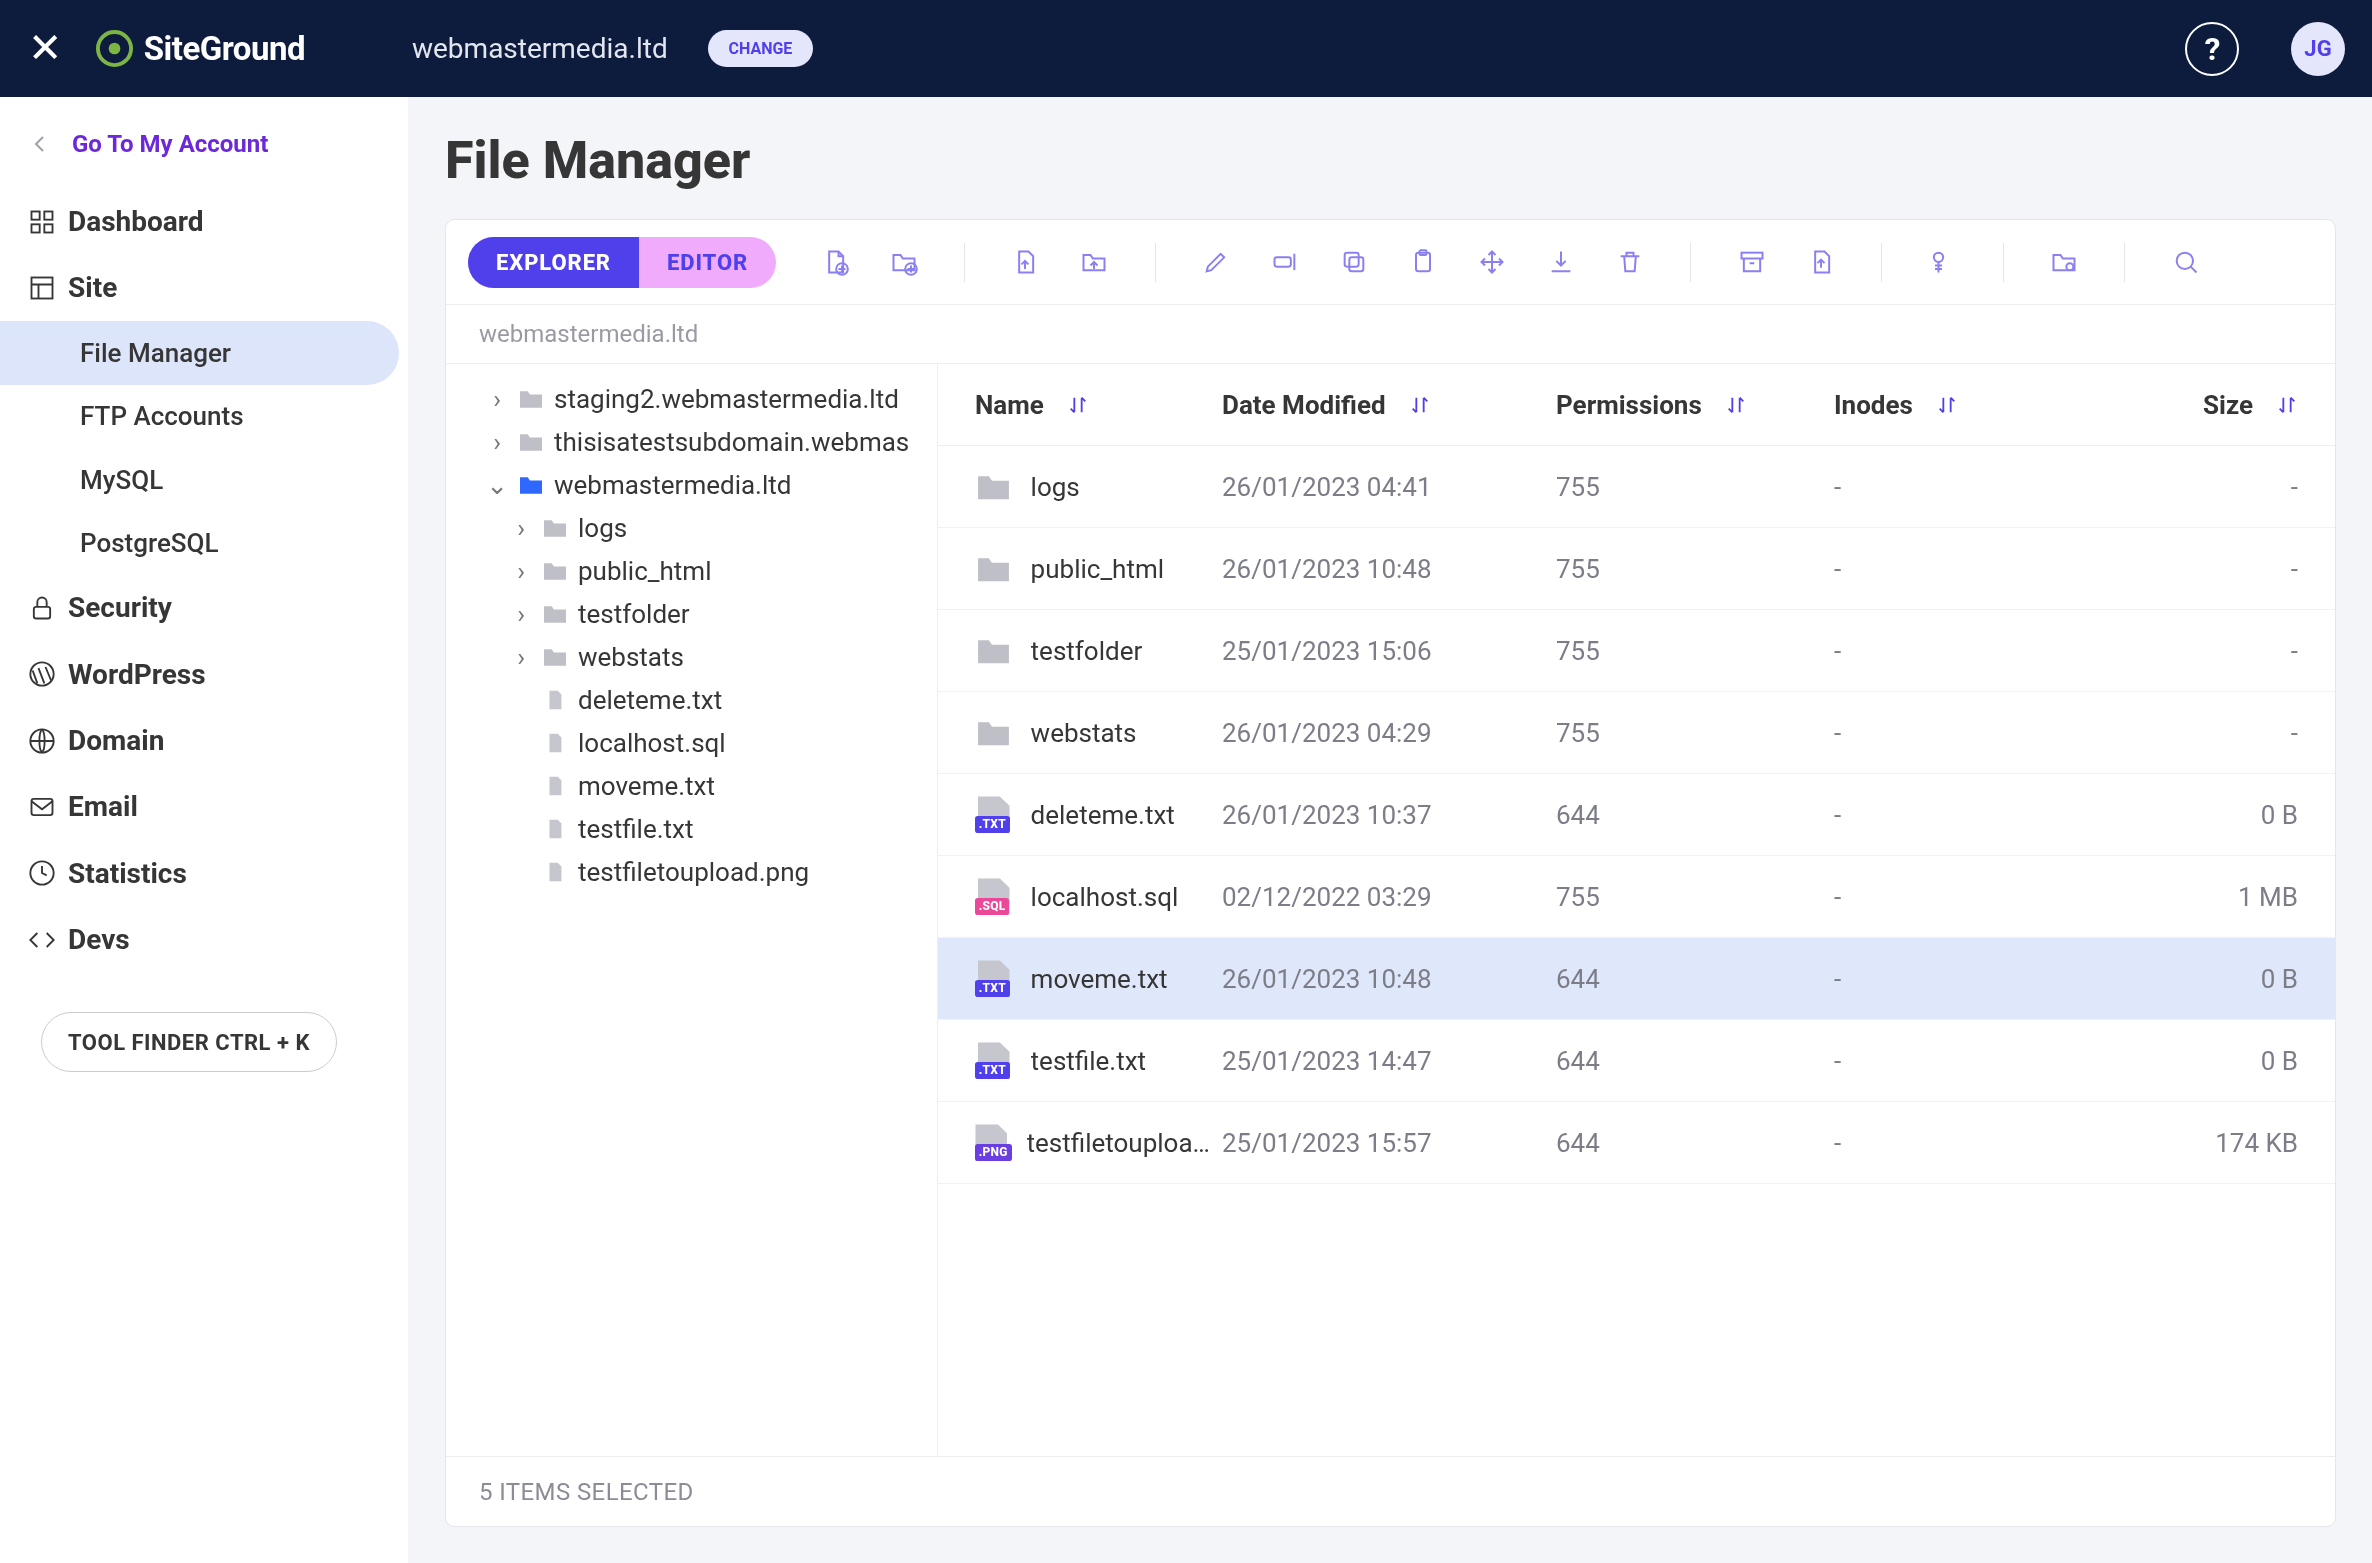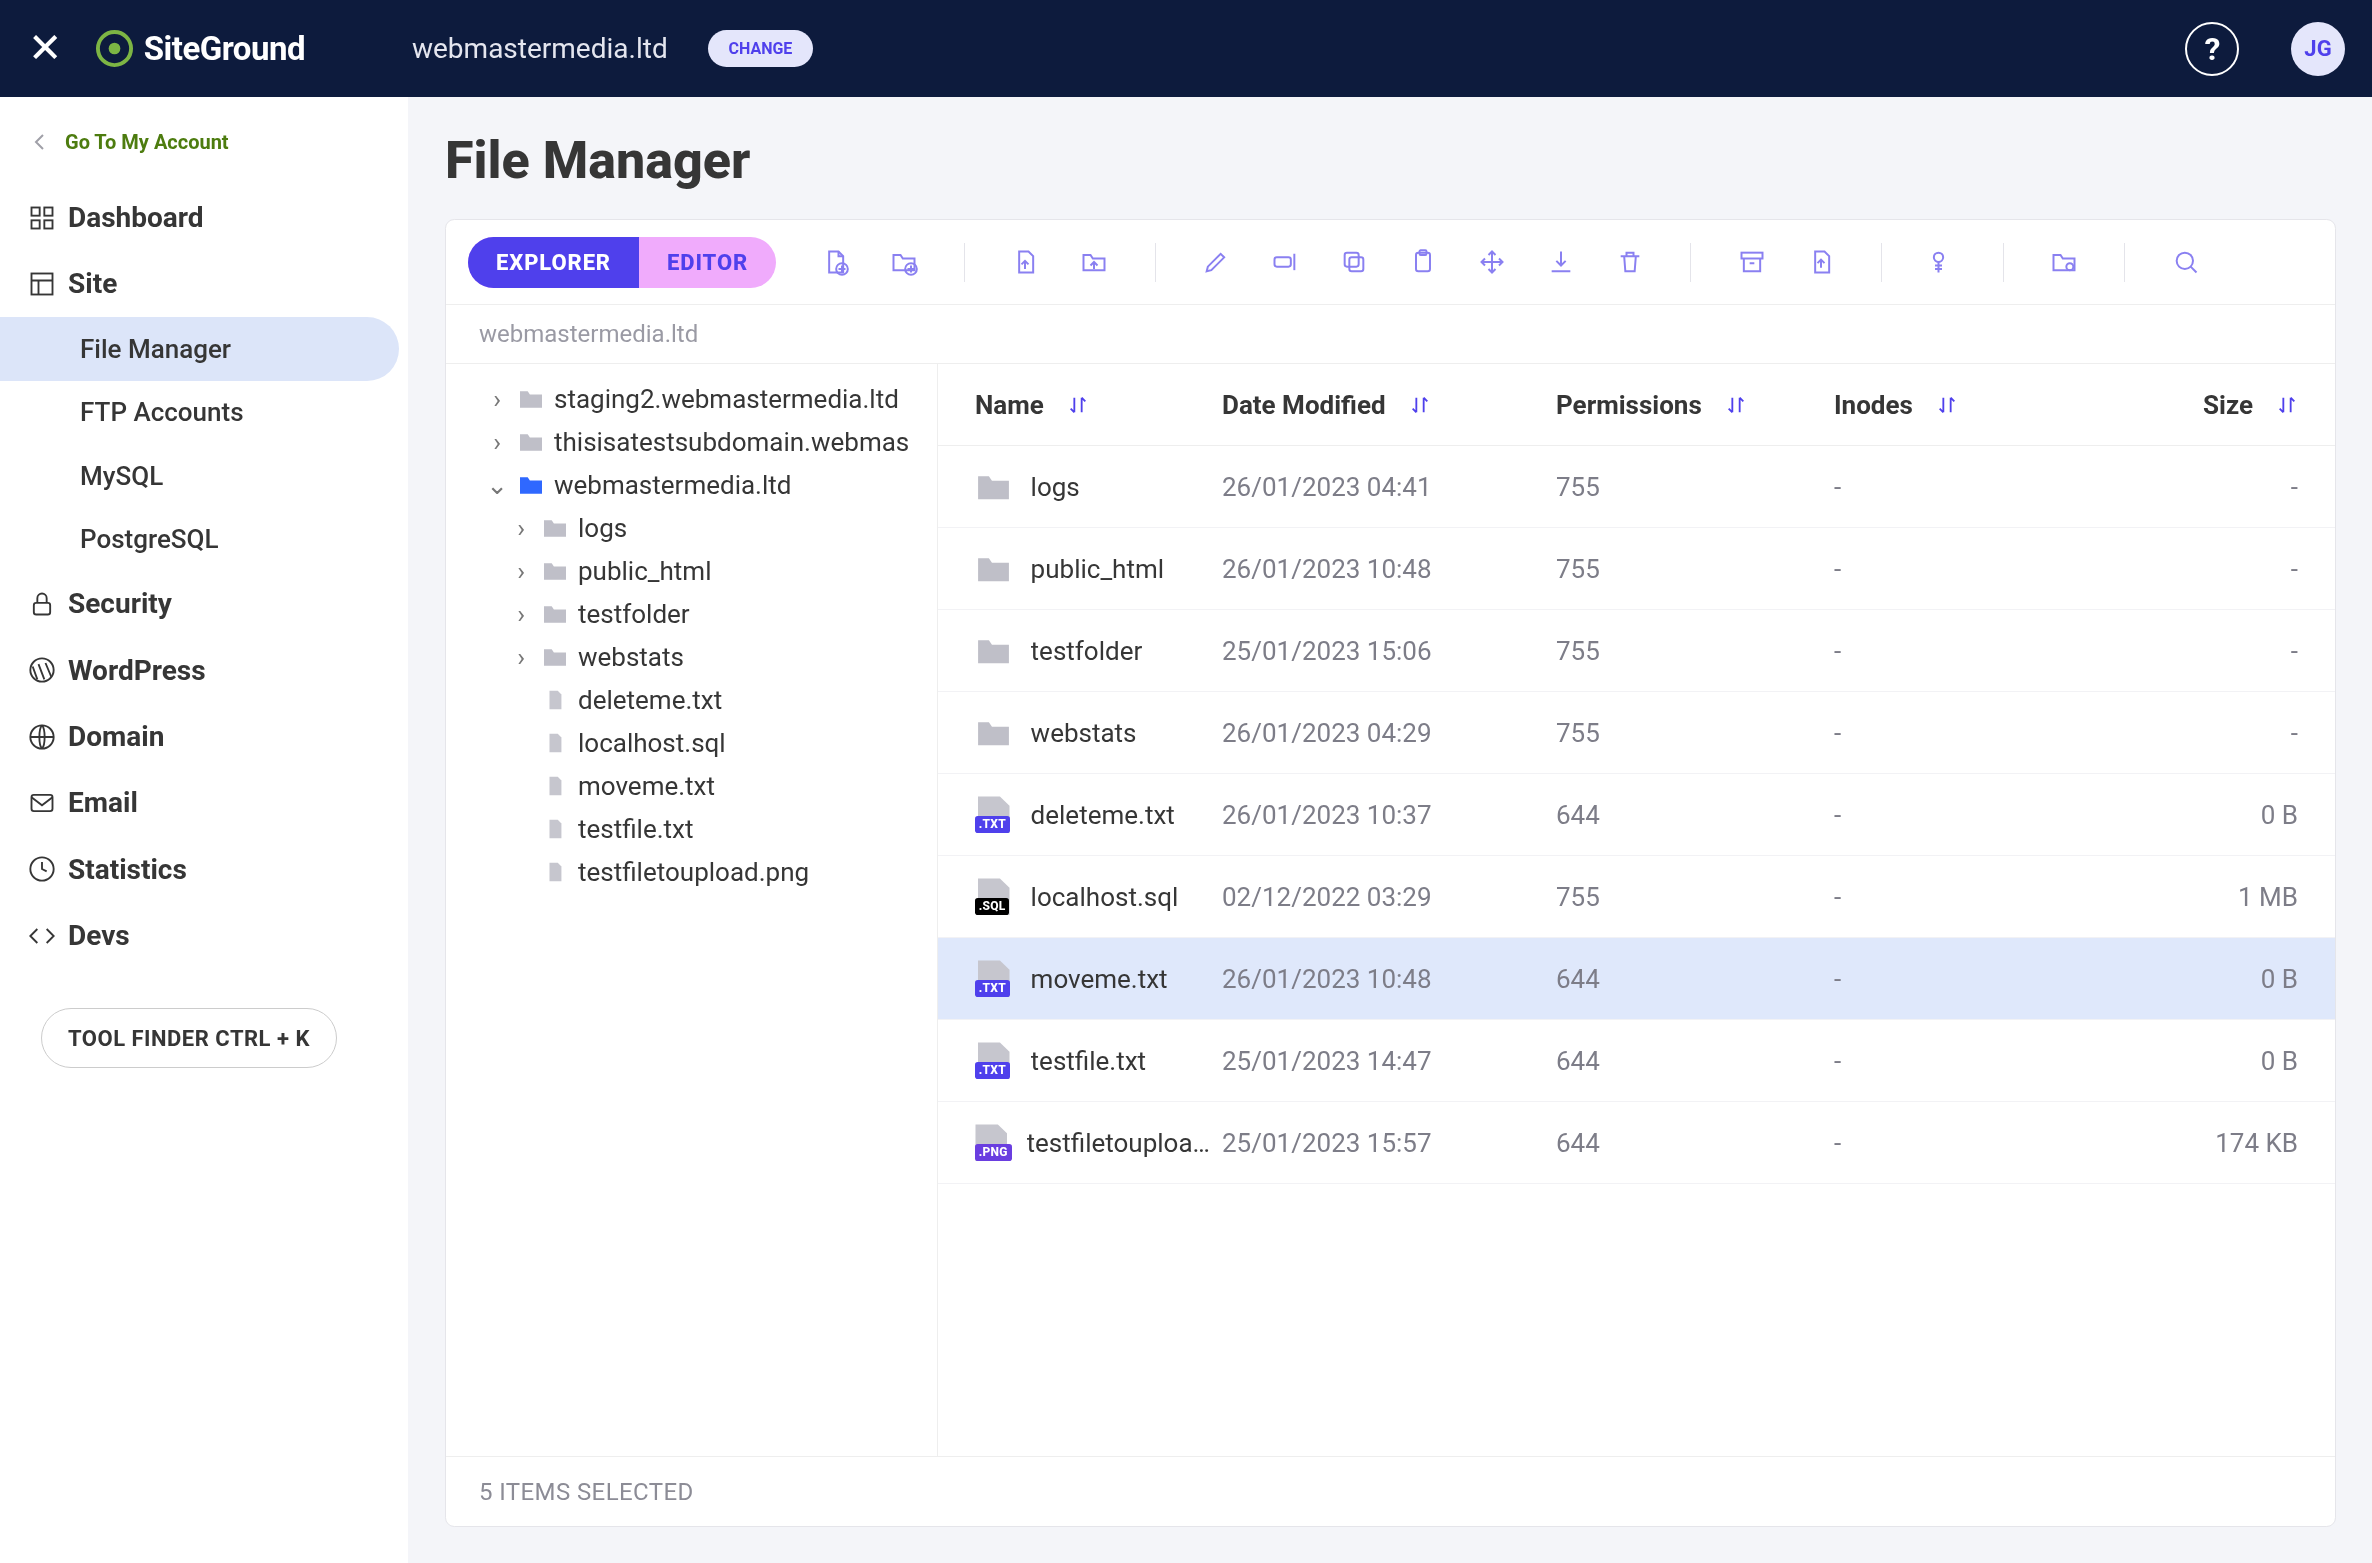--- a/index.html
+++ b/index.html
@@ -10,21 +10,21 @@
 .header .logo { display: flex; align-items: center; gap: 9.3px; font-size: 33px; font-weight: 700; color: #fff; letter-spacing: -0.5px; }
 .header .logo svg { width: 39px; height: 39px; }
 .header .domain { font-size: 28px; color: #e4e6ef; margin-left: 74px; }
 .header .change { background: #e4e6fb; color: #4f40ec; font-weight: 700; font-size: 16px; padding: 9.3px 20.4px; border-radius: 26px; margin-left: 7.4px; cursor: pointer; }
 .header .spacer { flex: 1; }
 .header .help { width: 54px; height: 54px; border: 2.8px solid #fff; border-radius: 50%; display: flex; align-items: center; justify-content: center; font-size: 32px; font-weight: 700; cursor: pointer; }
 .header .avatar { width: 54px; height: 54px; background: #e4e6fb; color: #4f40ec; border-radius: 50%; display: flex; align-items: center; justify-content: center; font-size: 22px; font-weight: 700; cursor: pointer; margin-left: 18.6px; }
 
 .body { display: flex; flex: 1; min-height: 0; }
 .sidebar { width: 408px; background: #fff; padding: 16.7px 0 0 0; display: flex; flex-direction: column; }
-.sidebar .back { display: flex; align-items: center; gap: 13px; padding: 16.7px 28px 30px 28px; font-size: 20px; font-weight: 700; color: #4d7c0f; cursor: pointer; }
+.sidebar .back { display: flex; align-items: center; gap: 20px; padding: 16.7px 28px 30px 28px; font-size: 24px; font-weight: 700; color: #6d28d9; cursor: pointer; }
 .sidebar .back svg { width: 24px; height: 24px; stroke: #a0a0a8; }
 .nav-item { display: flex; align-items: center; gap: 12px; padding: 16.7px 28px; font-size: 28px; font-weight: 700; color: #363636; cursor: pointer; }
 .nav-item.sub { padding-left: 80px; font-weight: 500; font-size: 26px; }
 .nav-item.active { background: #dce5f9; border-radius: 0 41px 41px 0; margin-right: 9.3px; }
 .nav-item svg { width: 28px; height: 28px; stroke: #363636; fill: none; stroke-width: 1.6; }
 .sidebar .tool-finder { margin: 39px 28px 0 41px; padding: 16.7px 26px; border: 1.9px solid #ccc; border-radius: 35px; font-size: 22px; font-weight: 700; letter-spacing: 0.5px; cursor: pointer; align-self: flex-start; }
 
 .main { flex: 1; padding: 33px 37px 37px 37px; display: flex; flex-direction: column; min-width: 0; }
 .page-title { font-size: 52px; font-weight: 800; color: #363636; margin-bottom: 28px; }
 .panel { background: #fff; border: 0.9px solid #e5e5ea; border-radius: 9.3px; flex: 1; display: flex; flex-direction: column; min-height: 0; overflow: hidden; }
@@ -56,21 +56,21 @@
 .list .rows { flex: 1; overflow: auto; }
 .list .row { height: 82px; border-bottom: 0.9px solid #f2f2f5; font-size: 26px; color: #363636; cursor: pointer; }
 .list .row.hover { background: #dfe8fb; }
 .list .row .name { display: flex; align-items: center; gap: 18.6px; min-width: 0; }
 .list .row .name span.txt { overflow: hidden; text-overflow: ellipsis; white-space: nowrap; }
 .list .row .muted { color: #7d7d88; }
 .list .row .right { text-align: right; }
 .file-thumb { width: 37px; height: 37px; display: inline-flex; align-items: flex-end; justify-content: center; position: relative; }
 .file-thumb .sheet { width: 32px; height: 37px; background: #c6c6ce; clip-path: polygon(0 0, 70% 0, 100% 25%, 100% 100%, 0 100%); }
 .file-thumb .badge { position: absolute; bottom: 0; left: 0; font-size: 12px; font-weight: 800; color: #fff; background: #4f40ec; padding: 1.9px 3.7px; border-radius: 2.8px; letter-spacing: 0.3px; }
-.file-thumb.sql .badge { background: #000000; }
+.file-thumb.sql .badge { background: #ec4899; }
 .file-thumb.png .badge { background: #6a3ee0; }
 .folder-big { width: 37px; height: 32px; fill: #bfbfc8; }
 
 .statusbar { border-top: 0.9px solid #eee; padding: 20.4px 33px; font-size: 24px; color: #8c8c96; letter-spacing: 0.4px; }
 </style>
 </head>
 <body>
 
 <div class="app" style="transform: scale(1);">
 

